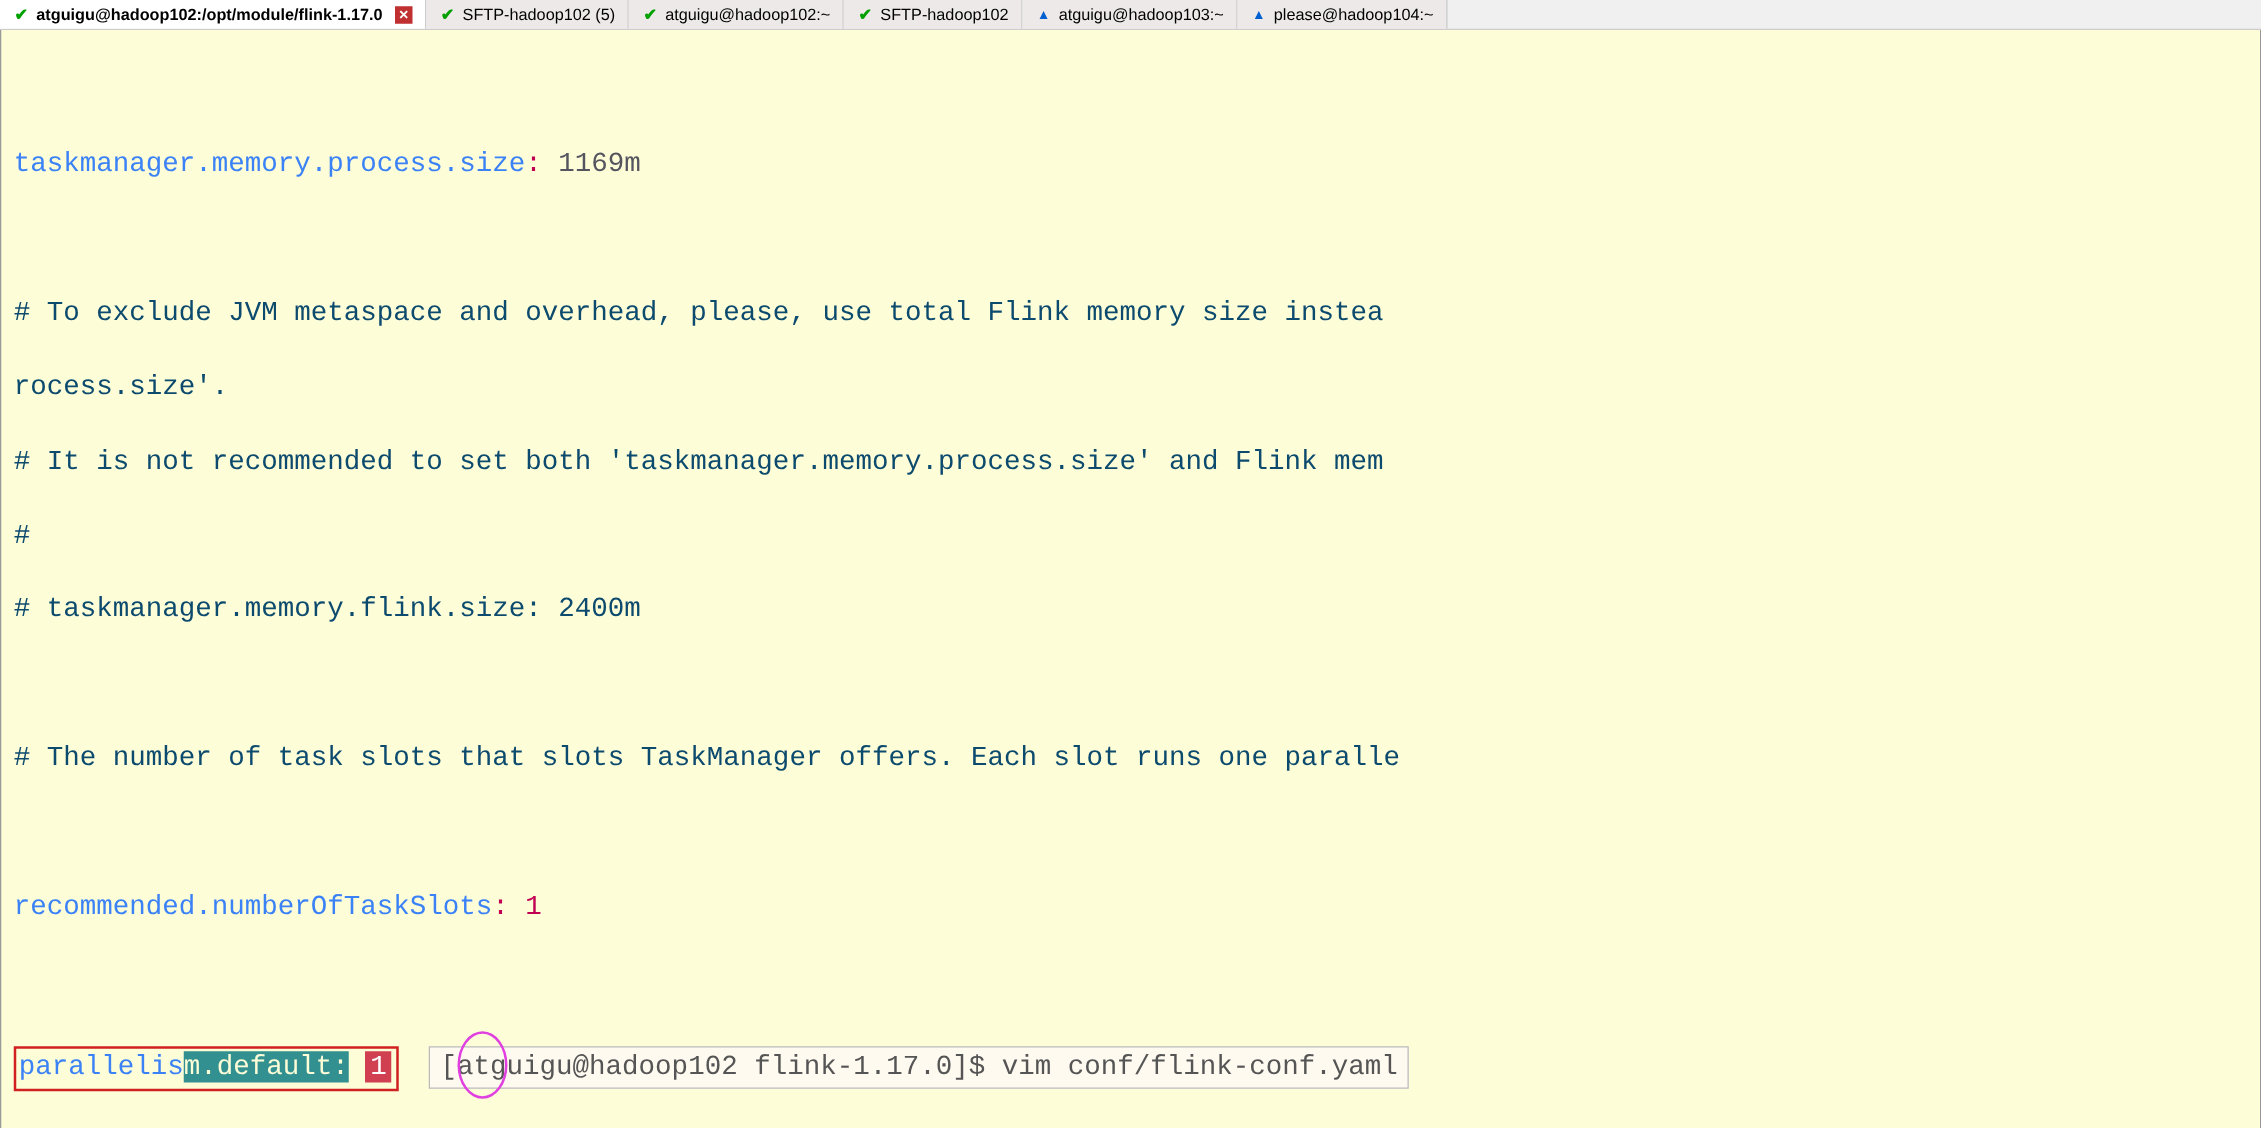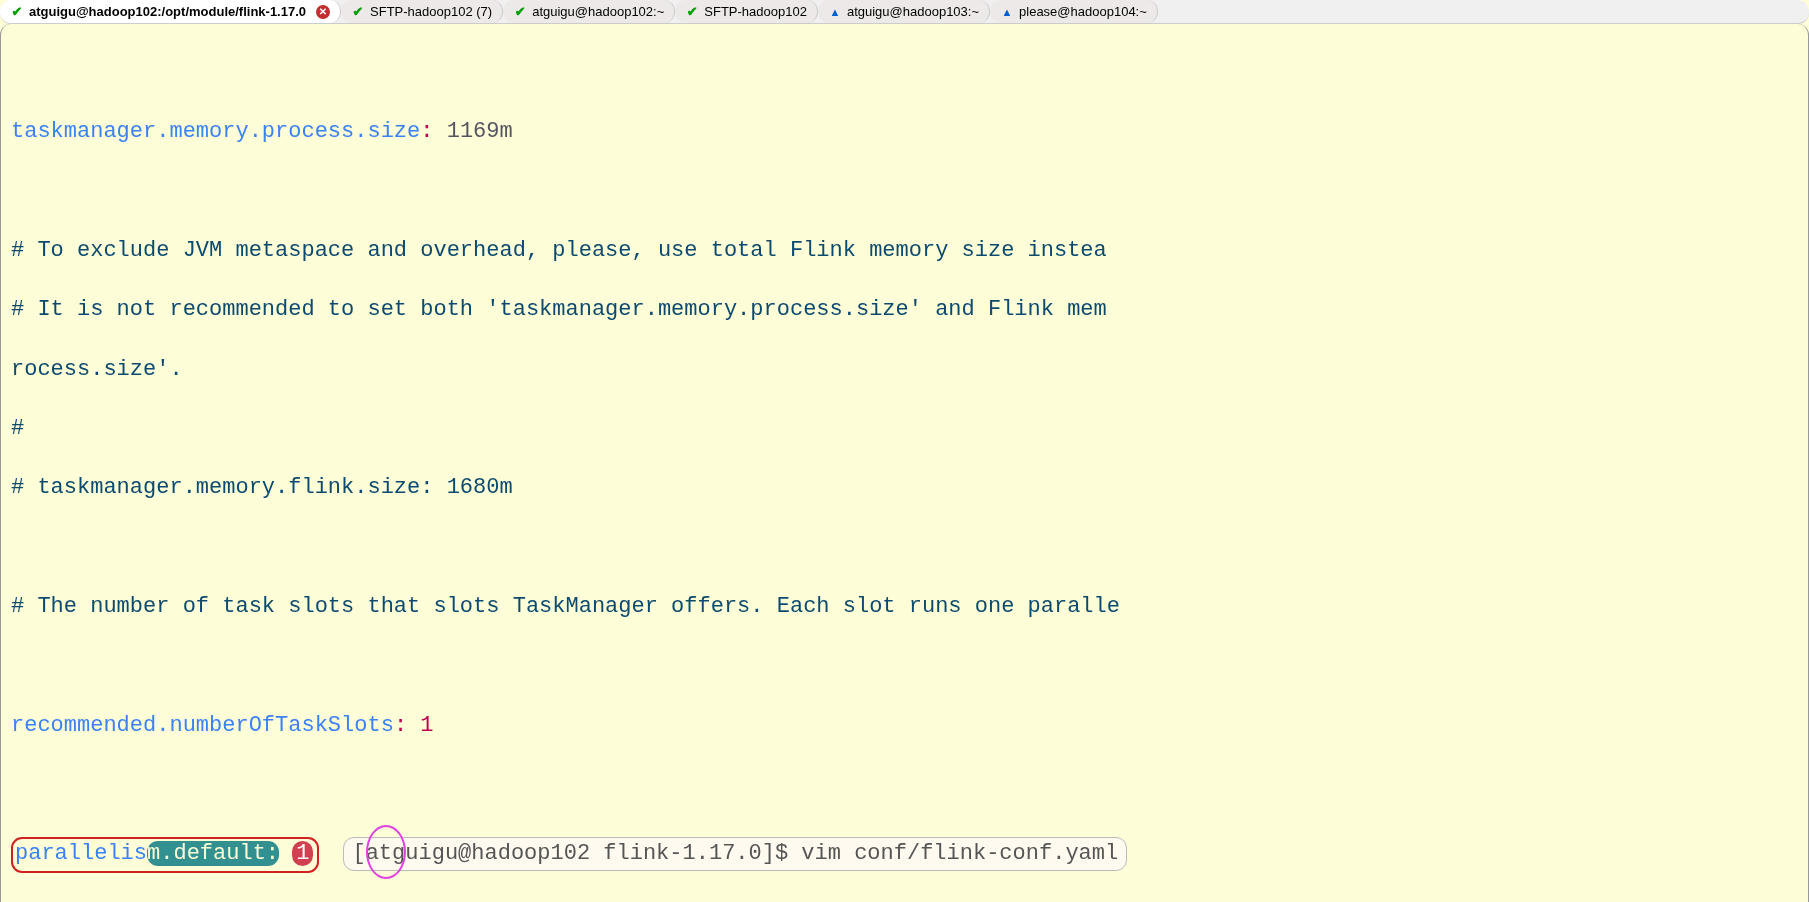--- a/index.html
+++ b/index.html
@@ -1,19 +1,18 @@
 <!DOCTYPE html>
 <html><head>
   <meta charset="utf-8">
   <style>
     * {
       margin: 0;
       padding: 0;
       box-sizing: border-box;
-      border-radius: 11px;
     }
     body {
       font-family: "Consolas", "Courier New", monospace;
       background: #fdfdd8;
       font-size: 22px;
       overflow: hidden;
     }
     .tab-bar {
       display: flex;
       background: #f0f0f0;
@@ -129,21 +128,21 @@
 <body>
 
 <div class="tab-bar">
   <div class="tab active">
     <span class="tab-icon icon-check-green"></span>
     <span>atguigu@hadoop102:/opt/module/flink-1.17.0</span>
     <span class="close-btn">✕</span>
   </div>
   <div class="tab">
     <span class="tab-icon icon-check-green"></span>
-    <span>SFTP-hadoop102 (7)</span>
+    <span>SFTP-hadoop102 (5)</span>
   </div>
   <div class="tab">
     <span class="tab-icon icon-check-green"></span>
     <span>atguigu@hadoop102:~</span>
   </div>
   <div class="tab">
     <span class="tab-icon icon-check-green"></span>
     <span>SFTP-hadoop102</span>
   </div>
   <div class="tab">
@@ -154,24 +153,24 @@
     <span class="tab-icon icon-warn-blue"></span>
     <span>please@hadoop104:~</span>
   </div>
 </div>
 
 <div class="terminal">
 <div class="line"> </div>
 <div class="line"><span class="key">taskmanager.memory.process.size</span><span class="colon">:</span> <span class="value">1169m</span></div>
 <div class="line"> </div>
 <div class="line"><span class="comment"># To exclude JVM metaspace and overhead, please, use total Flink memory size instea</span></div>
+<div class="line"><span class="comment">rocess.size'.</span></div>
 <div class="line"><span class="comment"># It is not recommended to set both 'taskmanager.memory.process.size' and Flink mem</span></div>
-<div class="line"><span class="comment">rocess.size'.</span></div>
 <div class="line"><span class="comment">#</span></div>
-<div class="line"><span class="comment"># taskmanager.memory.flink.size: 1680m</span></div>
+<div class="line"><span class="comment"># taskmanager.memory.flink.size: 2400m</span></div>
 <div class="line"> </div>
 <div class="line"><span class="comment"># The number of task slots that slots TaskManager offers. Each slot runs one paralle</span></div>
 <div class="line"> </div>
 <div class="line"><span class="key">recommended.numberOfTaskSlots</span><span class="colon">:</span> <span class="colon">1</span></div>
 <div class="line"> </div>
 <div class="config-row"><span class="red-box"><span class="key">parallelis</span><span class="highlight-sel">m.default:</span> <span class="highlight-red">1</span></span><span class="magenta-ellipse" style="left:355px; top:-12px;"></span><span class="tooltip-box">[atguigu@hadoop102 flink-1.17.0]$ vim conf/flink-conf.yaml</span>
 </div>
 
 
 

